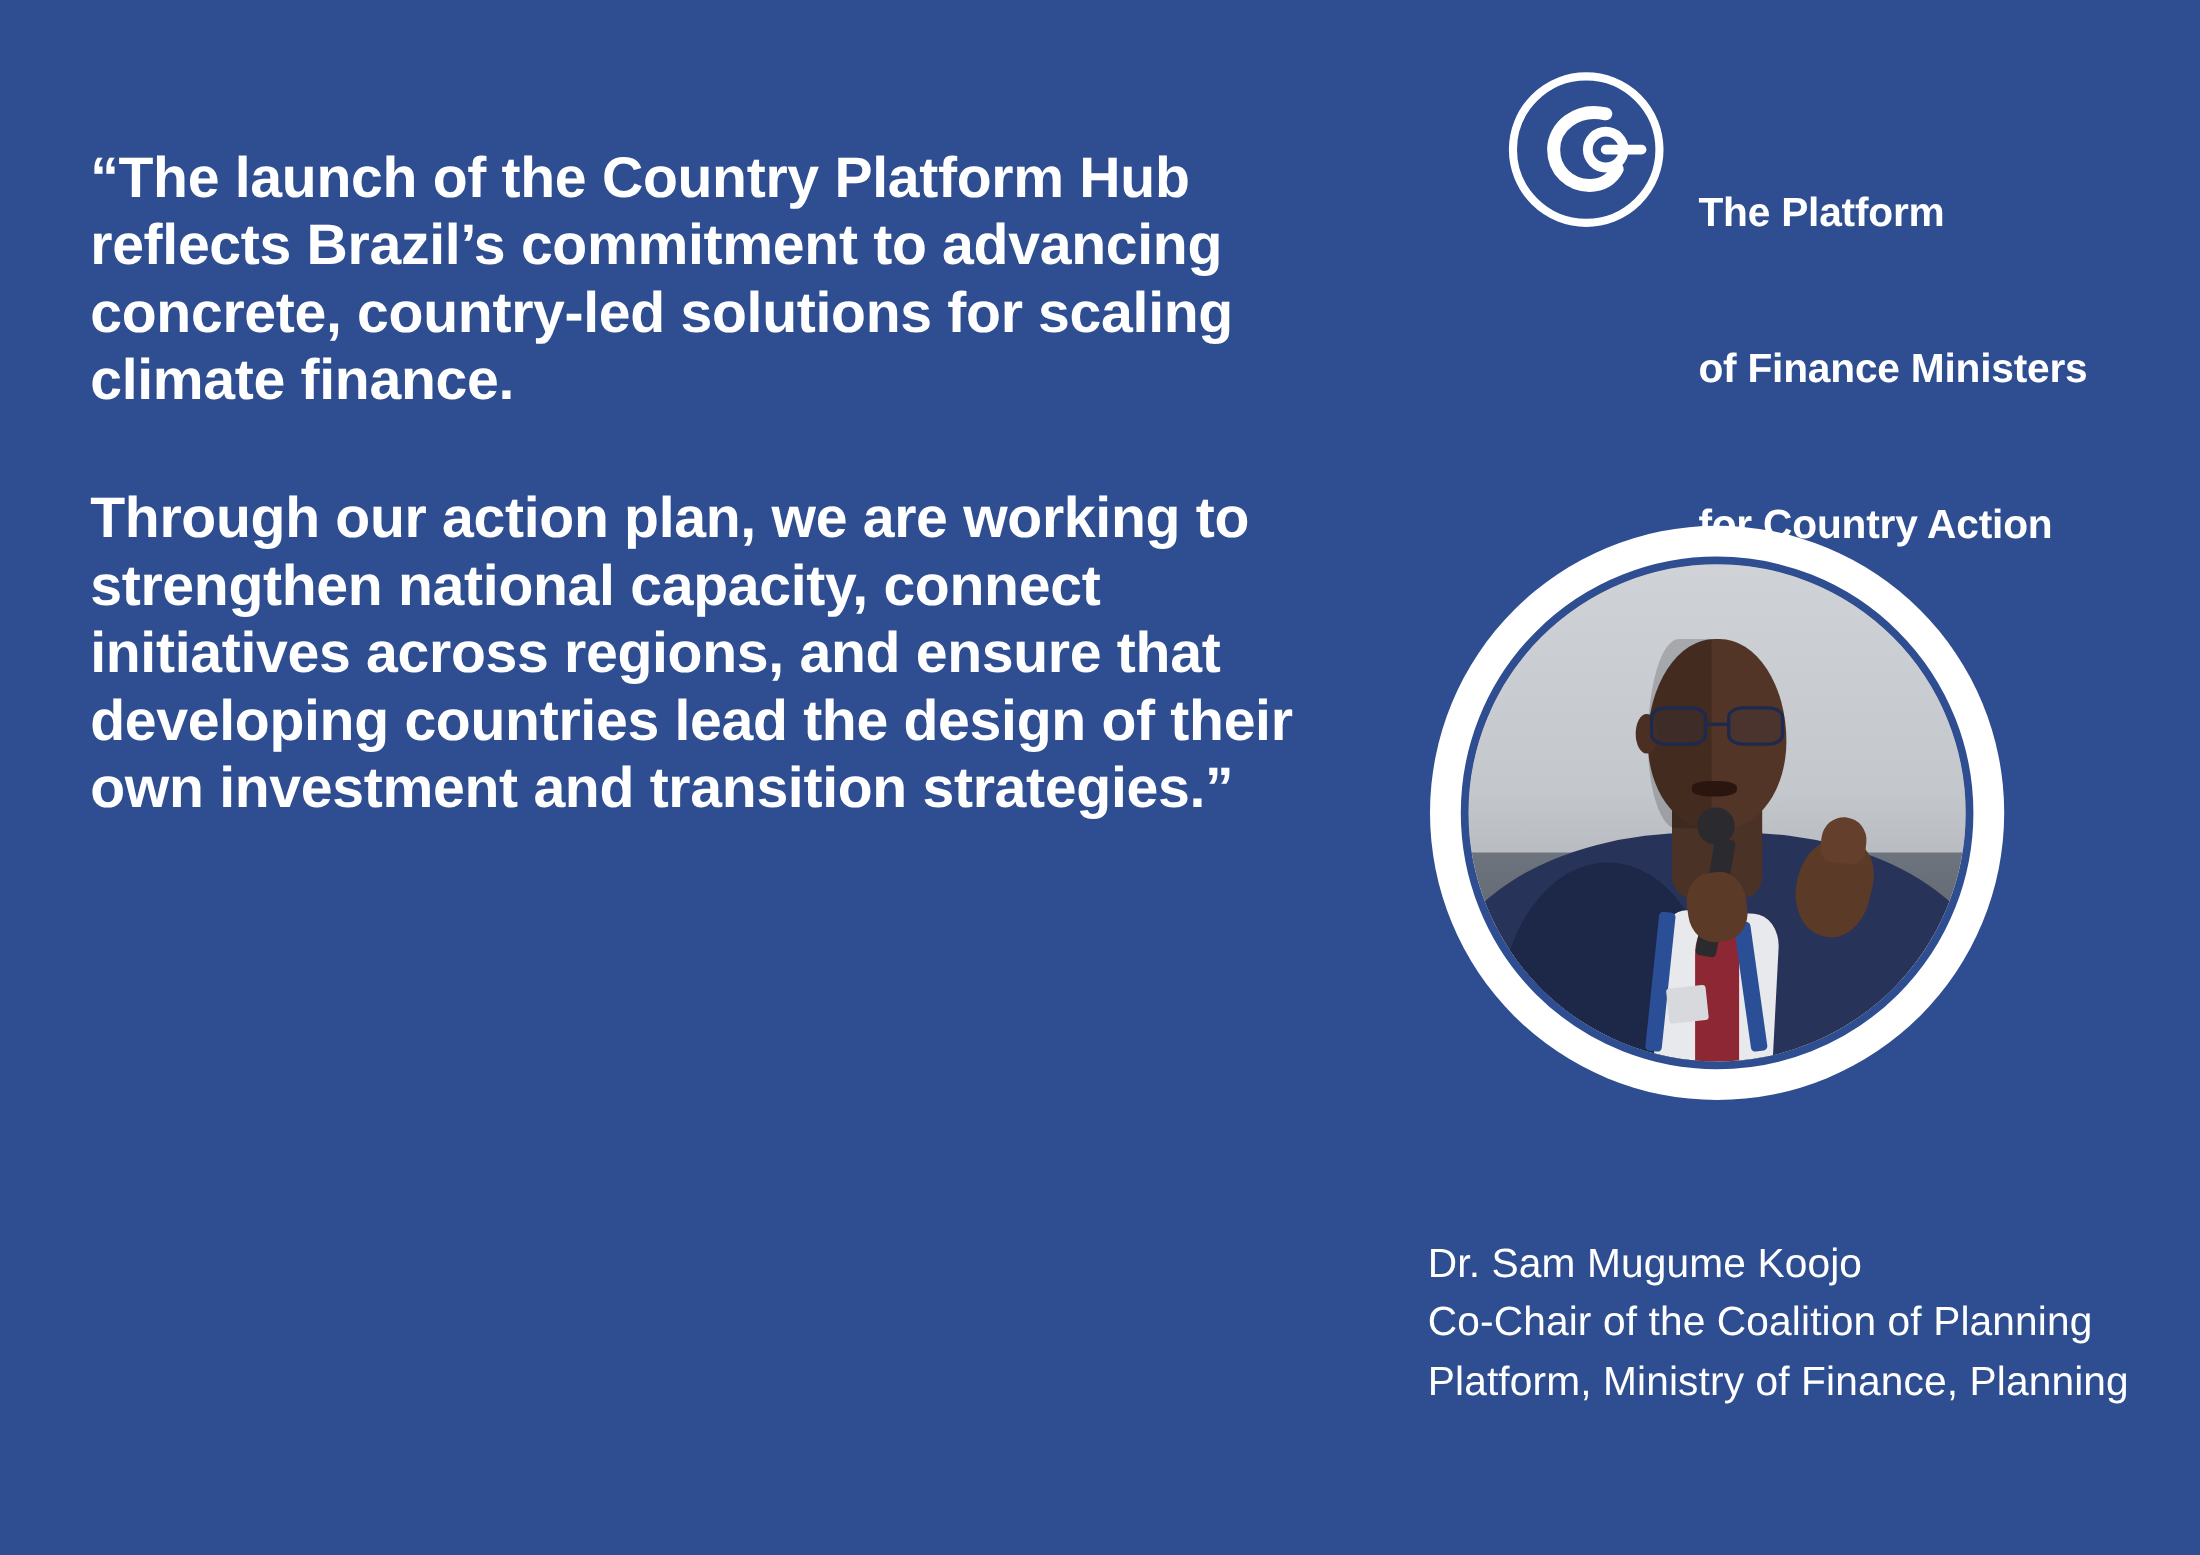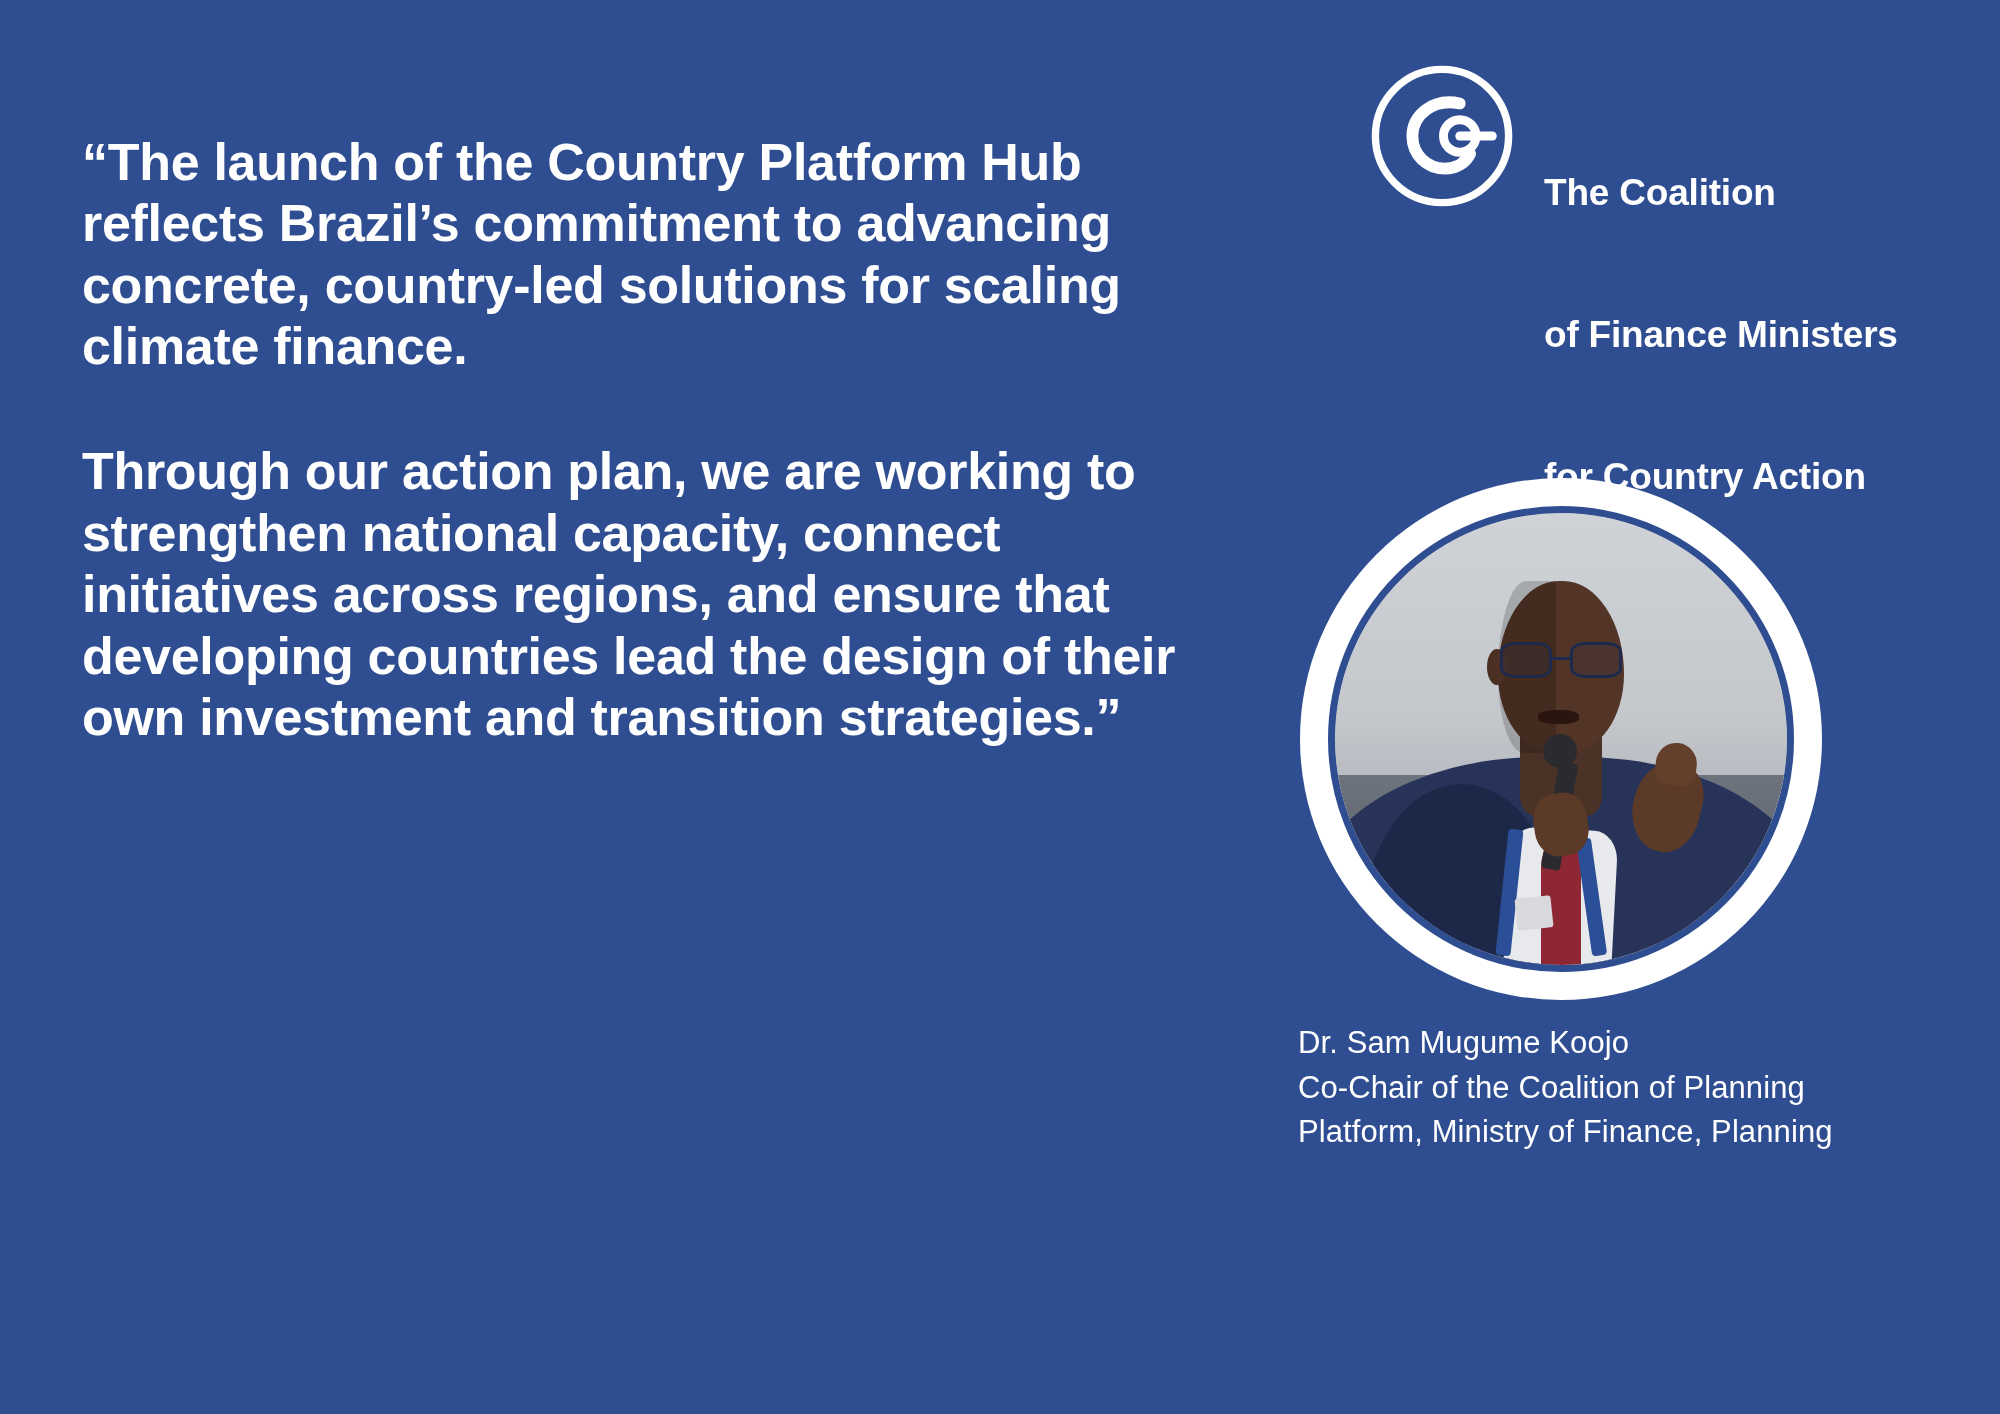--- a/index.html
+++ b/index.html
@@ -290,45 +290,45 @@
     height: 7%;
     background: #d7d9dd;
     border-radius: 3px;
     transform: rotate(-6deg);
   }
 
   
   .attribution {
     position: absolute;
     left: 1298px;
-    top: 1021px;
+    top: 1122px;
     width: 640px;
     color: #ffffff;
-    font-size: 31px;
+    font-size: 37px;
     line-height: 1.44;
     letter-spacing: 0.1px;
   }
   .attribution .line { display: block; }
 </style>
 </head>
 <body>
 
 <div class="card">
 
   <div class="logo-block">
     <span class="logo-mark">
       <svg viewBox="0 0 100 100" width="148" height="148" aria-hidden="true">
         <circle cx="50" cy="50" r="45" fill="none" stroke="#ffffff" stroke-width="5"></circle>
         <path d="M62 28 C44 24 30 36 30 50 C30 63 40 72 52 72 C60 72 66 68 69 62" fill="none" stroke="#ffffff" stroke-width="8" stroke-linecap="round"></path>
         <circle cx="62" cy="50" r="11" fill="none" stroke="#ffffff" stroke-width="6"></circle>
         <path d="M62 50 L84 50" stroke="#ffffff" stroke-width="6" stroke-linecap="round"></path>
       </svg>
     </span>
     <div class="logo-text">
-      <span class="logo-line">The Coalition</span>
+      <span class="logo-line">The Platform</span>
       <span class="logo-line">of Finance Ministers</span>
       <span class="logo-line">for Country Action</span>
     </div>
   </div>
 
   <div class="quote">
     <p>“The launch of the Country Platform Hub reflects Brazil’s commitment to advancing concrete, country-led solutions for scaling climate finance.</p>
     <div class="gap"></div>
     <p>Through our action plan, we are working to strengthen national capacity, connect initiatives across regions, and ensure that developing countries lead the design of their own investment and transition strategies.”</p>
   </div>

